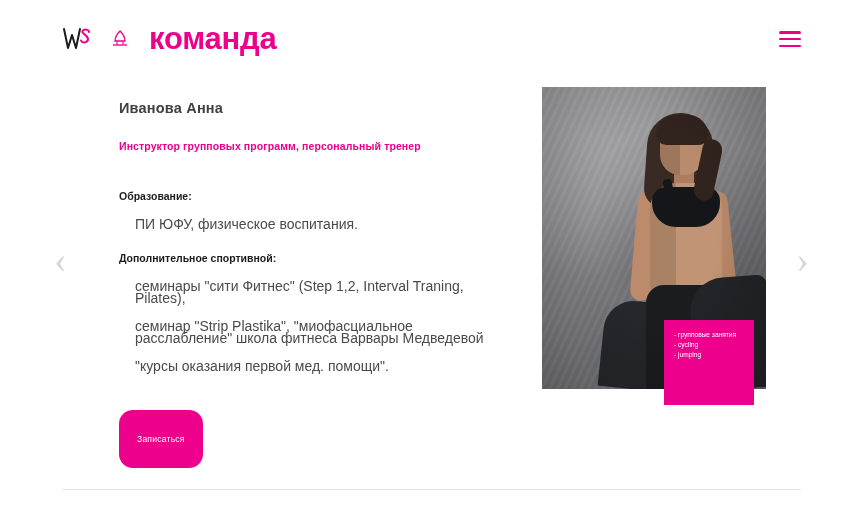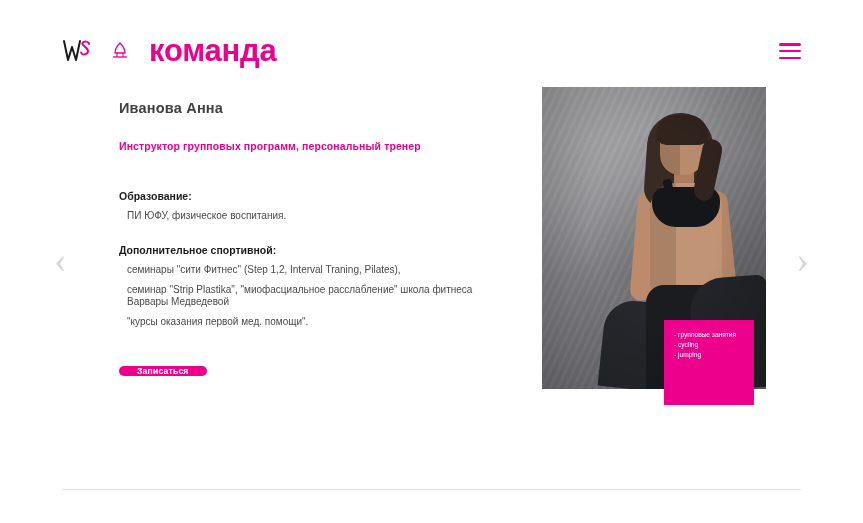--- a/index.html
+++ b/index.html
@@ -17,21 +17,21 @@
   .page {
     position: relative;
     width: 863px;
     height: 523px;
     background: #ffffff;
   }
 
   
   .header {
     position: absolute;
-    top: 12px;
+    top: 0;
     left: 0;
     width: 863px;
     height: 78px;
     display: flex;
     align-items: center;
   }
   .logo-mark {
     position: absolute;
     left: 62px;
     top: 26px;
@@ -121,35 +121,35 @@
     letter-spacing: 0.1px;
   }
   .block { margin-bottom: 22px; }
   .block-title {
     font-size: 10.5px;
     font-weight: bold;
     color: #1b1b1b;
     margin: 1px 0 7px 0;
   }
   .block-line {
-    font-size: 10px;
+    font-size: 14px;
     line-height: 12px;
     color: #4a4a4a;
-    margin: 8px;
+    margin: 16px;
   }
   .cta {
     display: inline-block;
     margin-top: 16px;
     background: #ec008c;
     color: #ffffff;
     border: none;
     border-radius: 14px;
-    padding: 0 18px;
+    padding: 24px 18px;
     font-size: 8.6px;
-    font-weight: bold;
+    font-weight: normal;
     font-family: "Liberation Sans", sans-serif;
     cursor: pointer;
     letter-spacing: 0.2px;
   }
 
   
   .photo-wrap {
     position: absolute;
     left: 542px;
     top: 87px;

